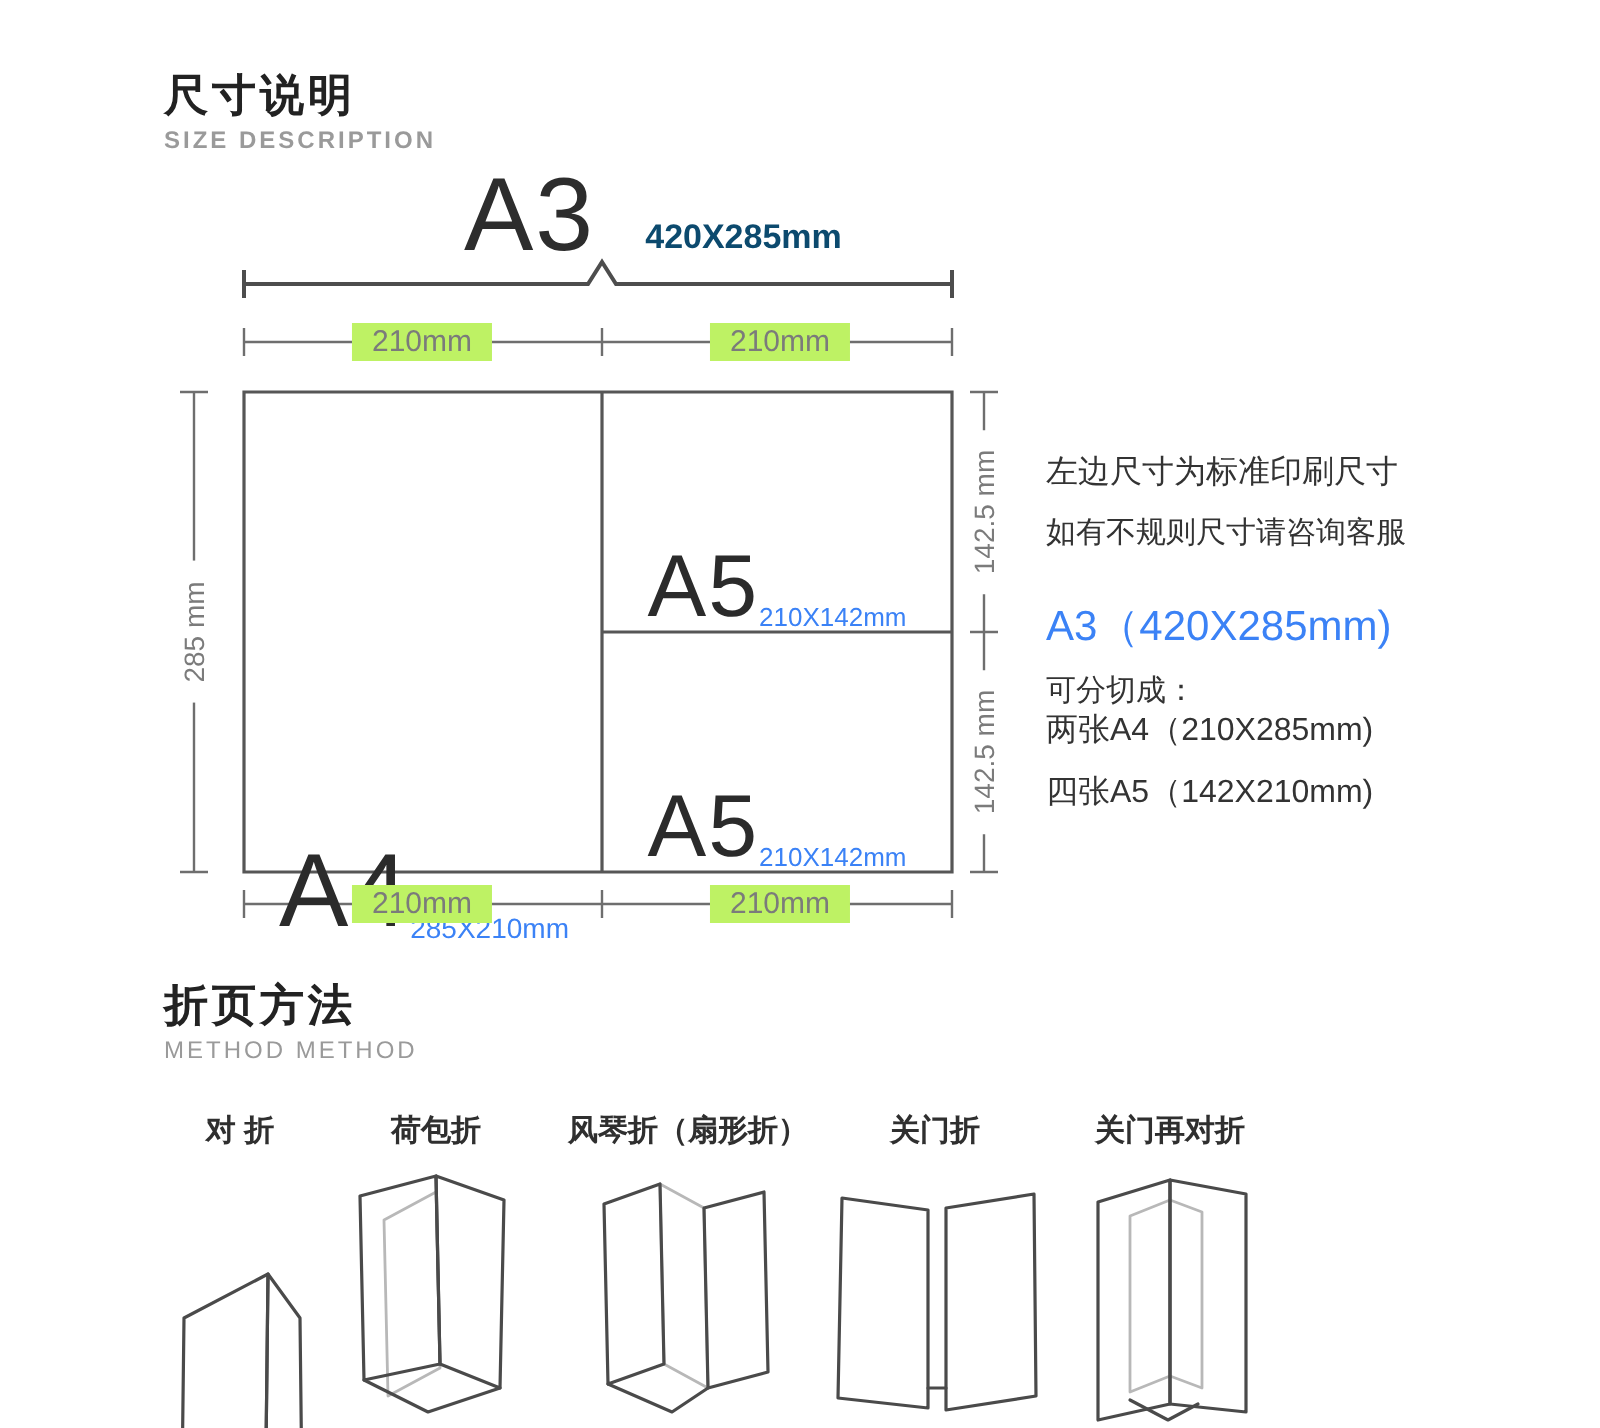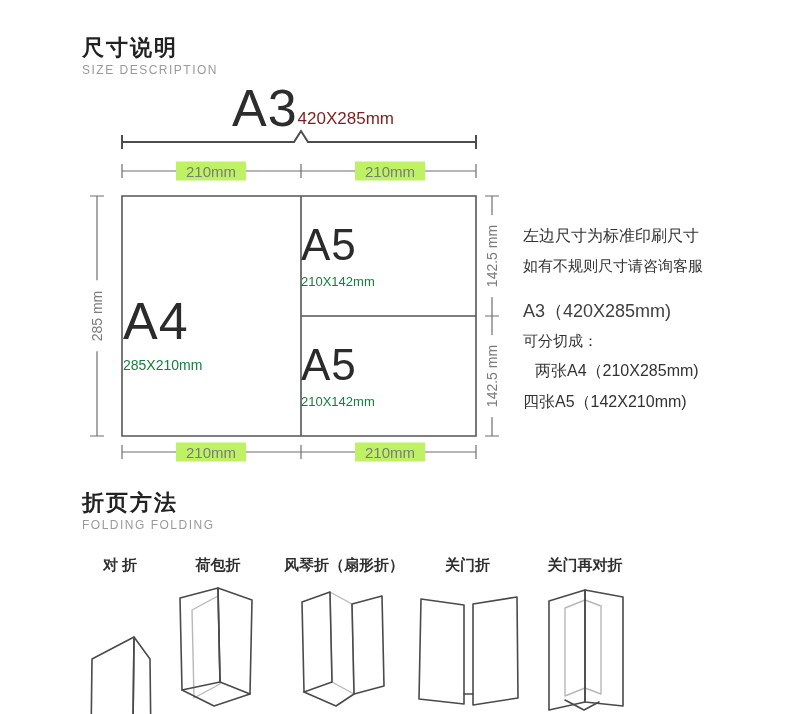--- a/index.html
+++ b/index.html
@@ -6,61 +6,61 @@
   .canvas{
     position:relative;width:800px;height:714px;background:#fff;overflow:hidden;
     font-family:"Liberation Sans","DejaVu Sans",sans-serif;color:#333;
   }
   
   .sec-title{position:absolute;left:82px;font-size:22px;font-weight:bold;color:#222;letter-spacing:2px;}
   .sec-sub{position:absolute;left:82px;font-size:12px;color:#9a9a9a;letter-spacing:1.5px;}
   
   .a3-heading{position:absolute;left:232px;top:82px;display:flex;align-items:flex-end;}
   .a3-big{font-size:52px;font-weight:300;color:#2d2d2d;letter-spacing:1px;line-height:1;}
-  .a3-dims{font-size:17px;color:#7f1d1d;margin-left:0;padding-bottom:5px;}
+  .a3-dims{font-size:17px;color:#0c4a6e;margin-left:25px;padding-bottom:5px;font-weight:bold;}
   
   .lines-svg{position:absolute;left:0;top:0;}
   
-  .cell{position:absolute;display:flex;flex-direction:column;align-items:flex-start;justify-content:center;text-align:center;}
+  .cell{position:absolute;display:flex;flex-direction:row;align-items:flex-end;justify-content:center;text-align:center;}
   .cell-a4{left:123px;top:196px;width:178px;height:276px;}
   .cell-a5t{left:301px;top:196px;width:175px;height:120px;}
   .cell-a5b{left:301px;top:316px;width:175px;height:120px;}
   .big-letter{font-weight:300;color:#2b2b2b;line-height:1;letter-spacing:1px;}
   .cell-a4 .big-letter{font-size:52px;}
   .cell-a5t .big-letter,.cell-a5b .big-letter{font-size:44px;}
-  .cell-dims{font-size:14px;color:#15803d;margin-top:10px;}
+  .cell-dims{font-size:14px;color:#3b82f6;margin-top:10px;}
   .cell-a5t .cell-dims,.cell-a5b .cell-dims{font-size:13px;margin-top:7px;}
   
   .hlabel{position:absolute;transform:translate(-50%,-50%);background:#bef264;padding:1px 10px;
     font-size:15px;color:#7b7b7b;white-space:nowrap;}
   .vlabel{position:absolute;transform:translate(-50%,-50%) rotate(-90deg);background:#fff;padding:2px 10px;
     font-size:14px;color:#7b7b7b;white-space:nowrap;}
   
   .notes{position:absolute;left:523px;top:226px;width:240px;}
   .note{color:#333;}
   .note-1{font-size:16px;margin-bottom:10px;}
   .note-2{font-size:15px;margin-bottom:23px;}
-  .note-3{font-size:18px;color:#404040;margin-bottom:9px;font-weight:300;}
-  .note-4{font-size:15px;margin-bottom:10px;}
-  .note-5{font-size:16px;margin-bottom:10px;margin-left:12px;}
+  .note-3{font-size:21px;color:#3b82f6;margin-bottom:9px;font-weight:300;}
+  .note-4{font-size:15px;}
+  .note-5{font-size:16px;margin-bottom:10px;}
   .note-6{font-size:16px;}
   
   .fold-item{position:absolute;top:556px;display:flex;flex-direction:column;align-items:center;}
   .fold-label{font-size:15px;font-weight:600;color:#2f2f2f;height:22px;white-space:nowrap;}
   .fold-svg{margin-top:6px;display:block;}
   .fold-svg path,.fold-svg polyline{fill:none;stroke:#4a4a4a;stroke-width:1.6;stroke-linejoin:round;stroke-linecap:round;}
   .fold-svg .lt{stroke:#b8b8b8;stroke-width:1.4;}
 </style>
 </head>
 <body>
 
 <div class="canvas">
 
   <div class="sec-title" style="top:33px;">尺寸说明</div>
-  <div class="sec-sub" style="top:63px;">SIZE DESCRIPTION</div>
+  <div class="sec-sub" style="top:63px;font-weight:bold;">SIZE DESCRIPTION</div>
 
   <div class="a3-heading">
     <span class="a3-big">A3</span>
     <span class="a3-dims">420X285mm</span>
   </div>
 
   <svg class="lines-svg" width="800" height="480" viewBox="0 0 800 480">
 
     <path d="M122,135 V149 M122,142 H294 L301,131 L308,142 H476 M476,135 V149" fill="none" stroke="#4d4d4d" stroke-width="2"></path>
 
@@ -99,21 +99,21 @@
   <div class="notes">
     <div class="note note-1">左边尺寸为标准印刷尺寸</div>
     <div class="note note-2">如有不规则尺寸请咨询客服</div>
     <div class="note note-3">A3（420X285mm)</div>
     <div class="note note-4">可分切成：</div>
     <div class="note note-5">两张A4（210X285mm)</div>
     <div class="note note-6">四张A5（142X210mm)</div>
   </div>
 
   <div class="sec-title" style="top:488px;">折页方法</div>
-  <div class="sec-sub" style="top:518px;">FOLDING FOLDING</div>
+  <div class="sec-sub" style="top:518px;">METHOD METHOD</div>
 
   <div class="fold-item" style="left:65px;width:110px;gap:44px;">
     <div class="fold-label">对 折</div>
     <svg class="fold-svg" width="100" height="128" viewBox="0 0 100 128">
       <path d="M22,31 L64,9 L63,97 L21,113 Z"></path>
       <path d="M64,9 L80,31 L81,119 L63,97 Z"></path>
     </svg>
   </div>
 
   <div class="fold-item" style="left:163px;width:110px;">

